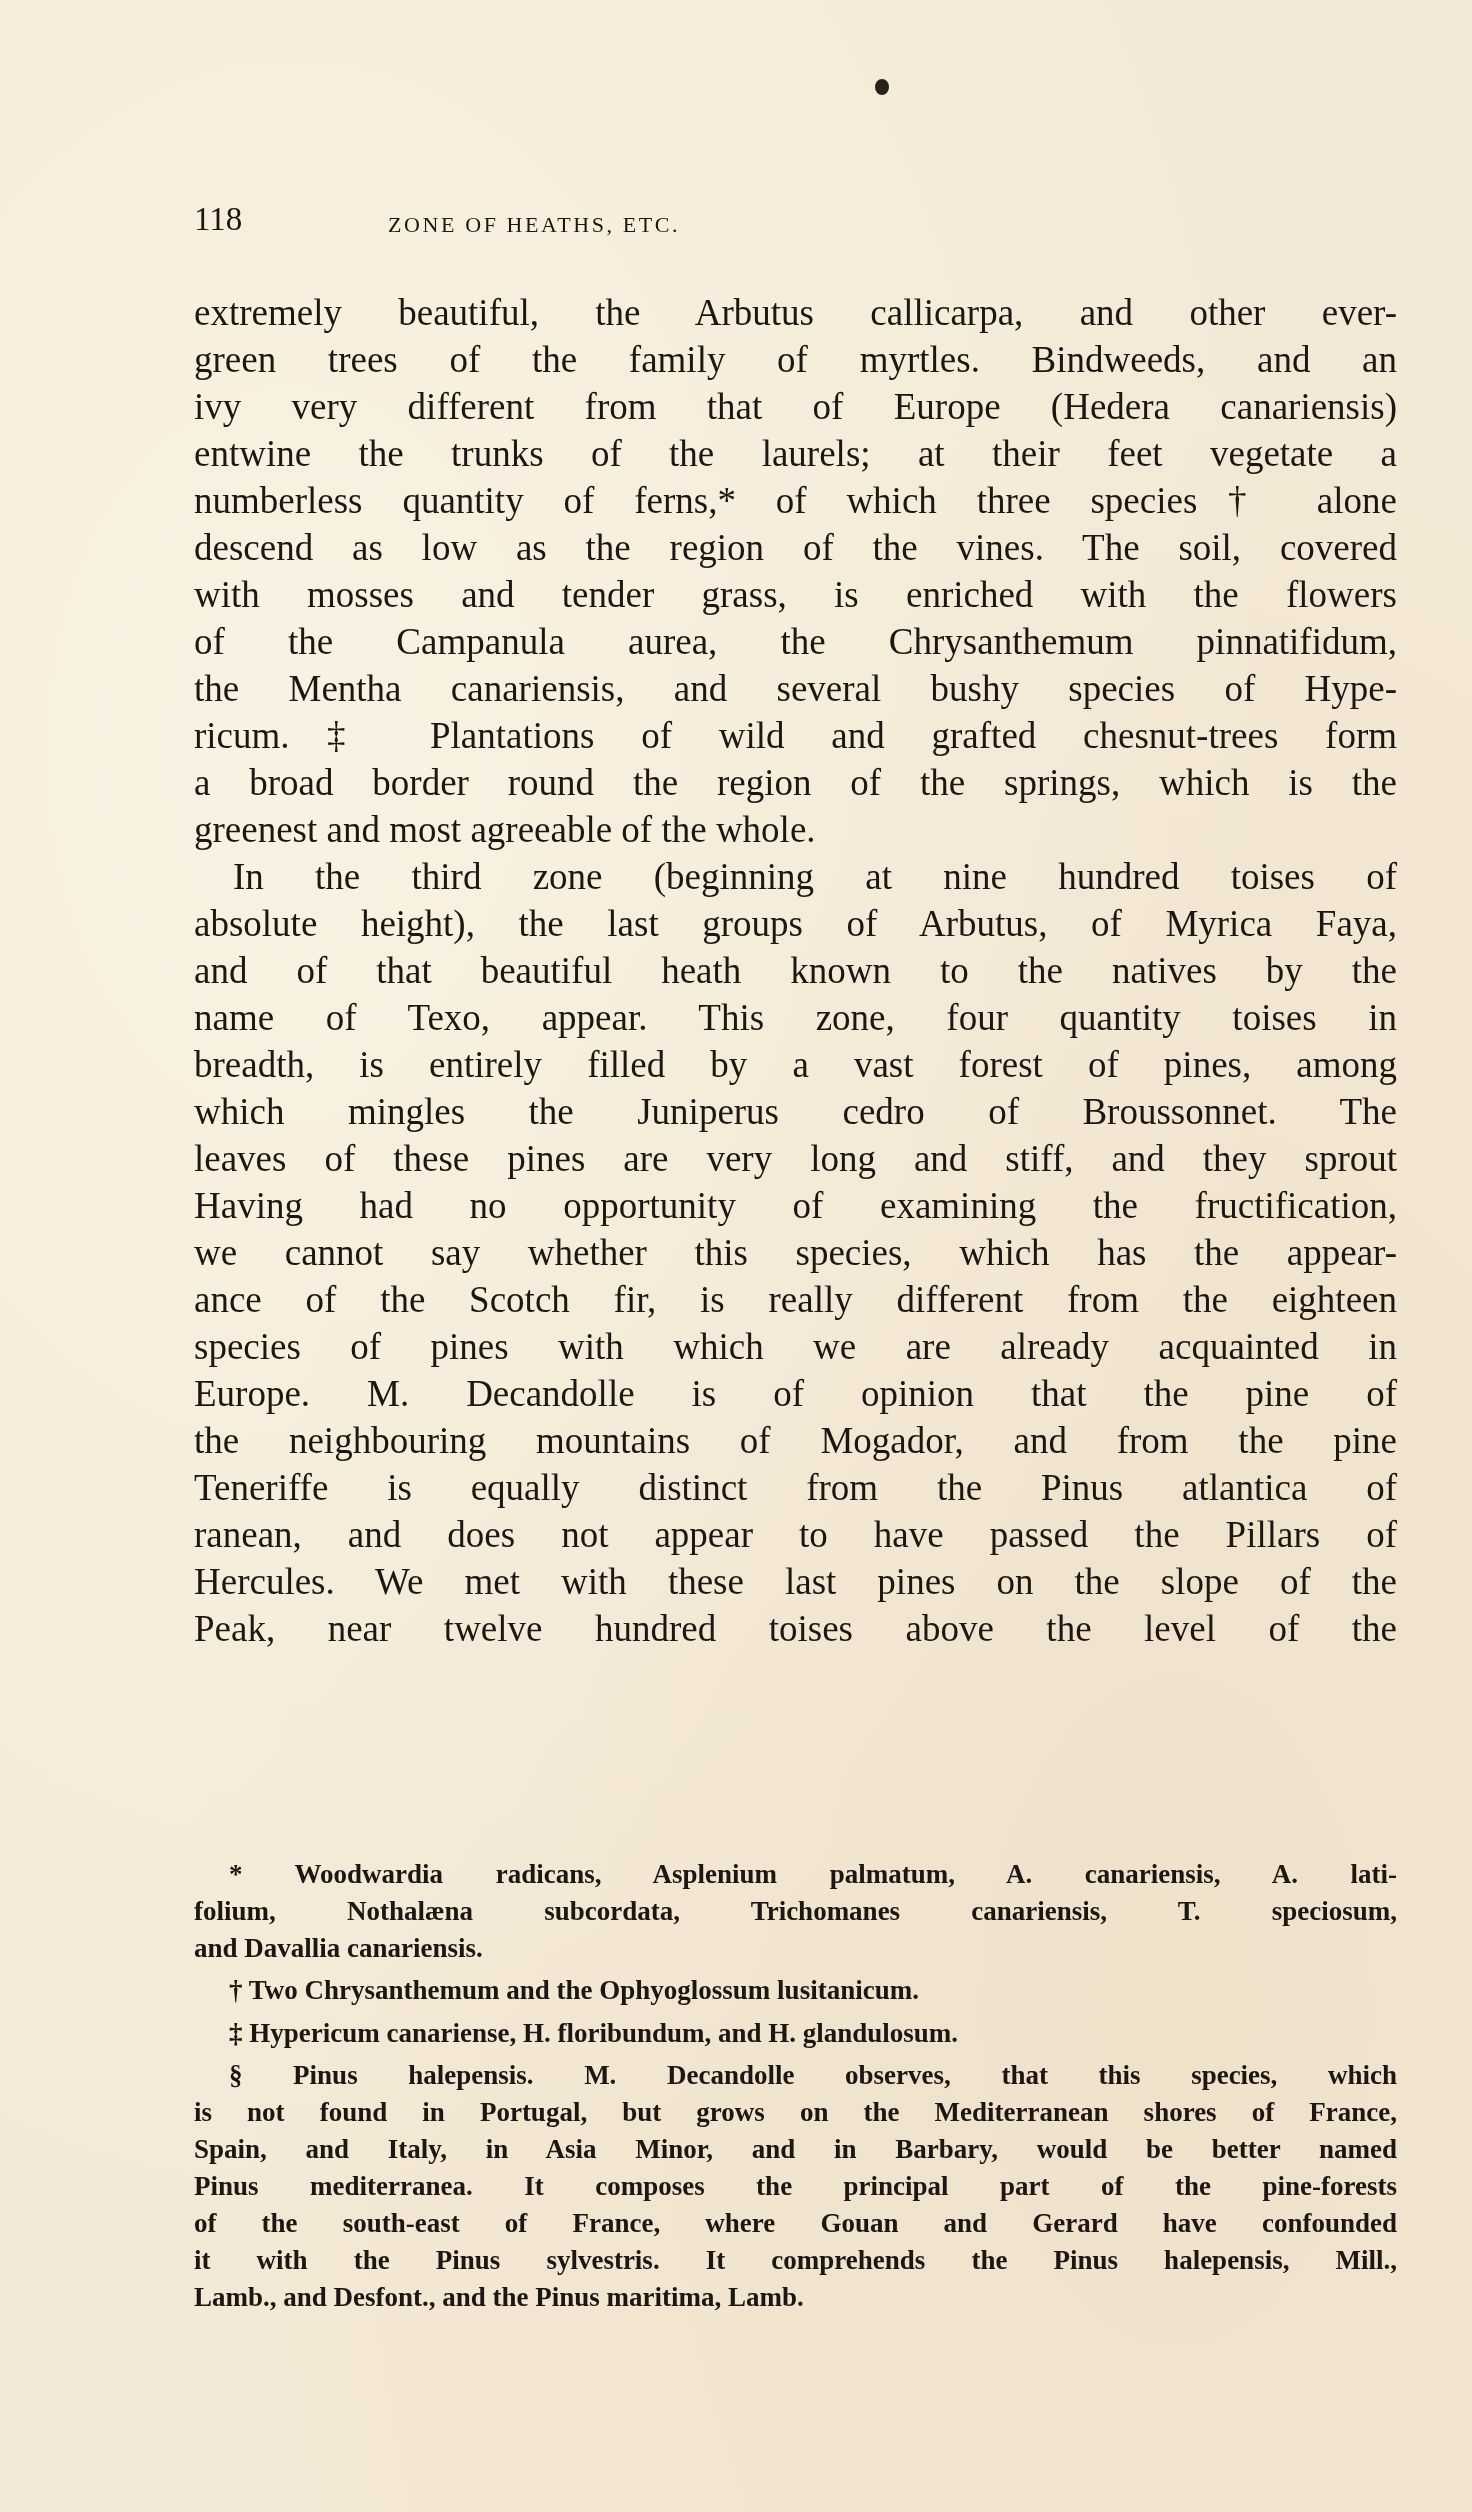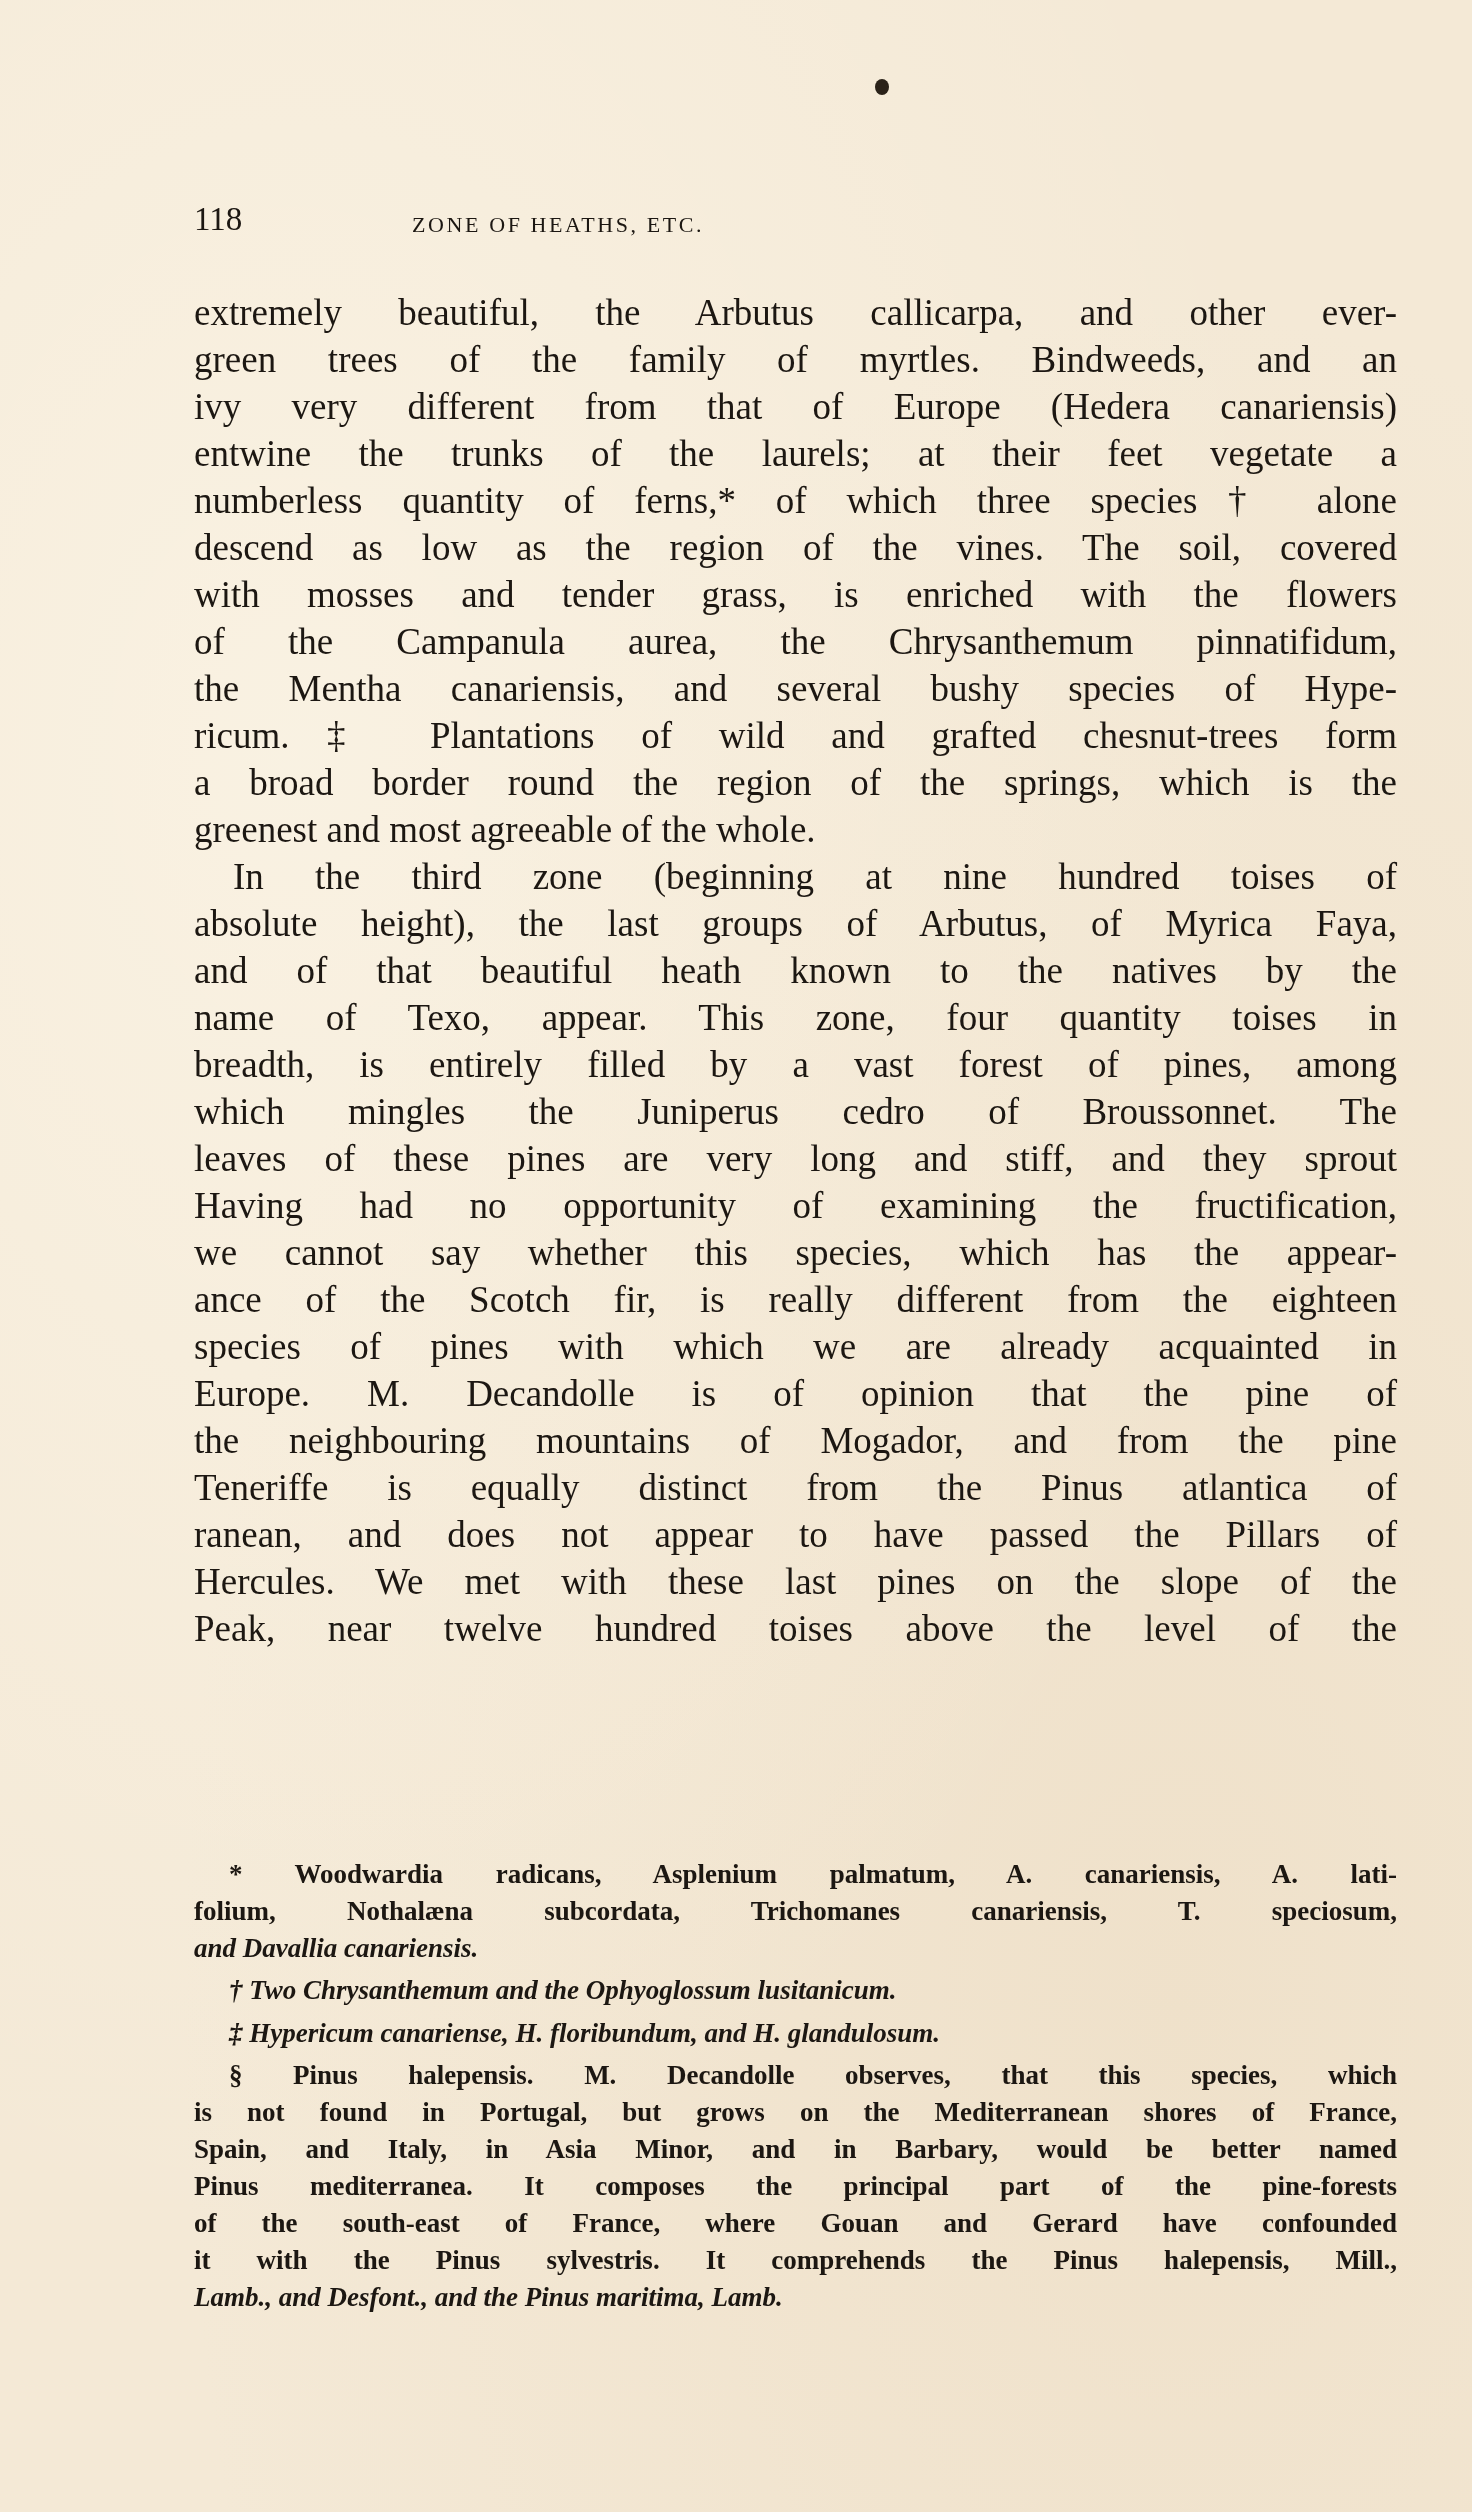--- a/index.html
+++ b/index.html
@@ -41,21 +41,20 @@
       font-size: 33px;
       font-family: "Liberation Serif", serif;
     }
     .running-title {
       position: absolute;
       left: 194px;
       top: 10.6px;
       font-size: 22px;
       letter-spacing: 2.6px;
       font-family: "Liberation Serif", serif;
-      margin-left: 24px;
     }
     .main-text {
       position: absolute;
       left: 194px;
       top: 289px;
       width: 1203px;
     }
     .line {
       font-family: "Liberation Serif", serif;
       font-size: 37px;
@@ -84,21 +83,20 @@
       font-size: 27px;
       line-height: 37px;
       height: 37px;
       white-space: nowrap;
       text-align: justify;
       text-align-last: justify;
       display: block;
     }
     .fn-line.last {
       text-align-last: left;
-      font-style: italic;
     }
     .fn-line.indent {
       padding-left: 35px;
     }
     .fn-gap {
       height: 5.3px;
     }
   </style>
 </head>
 <body>

